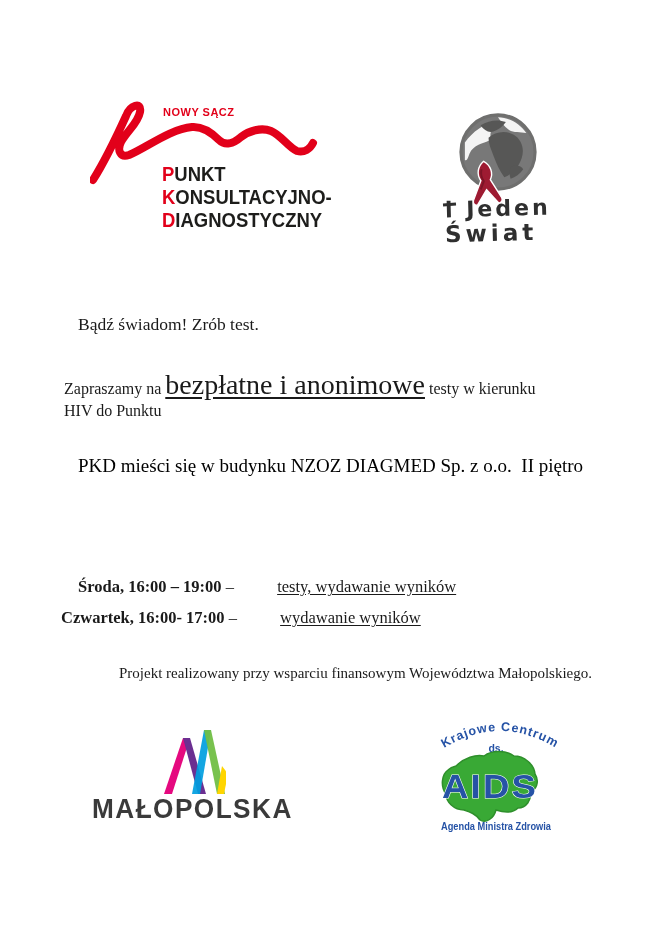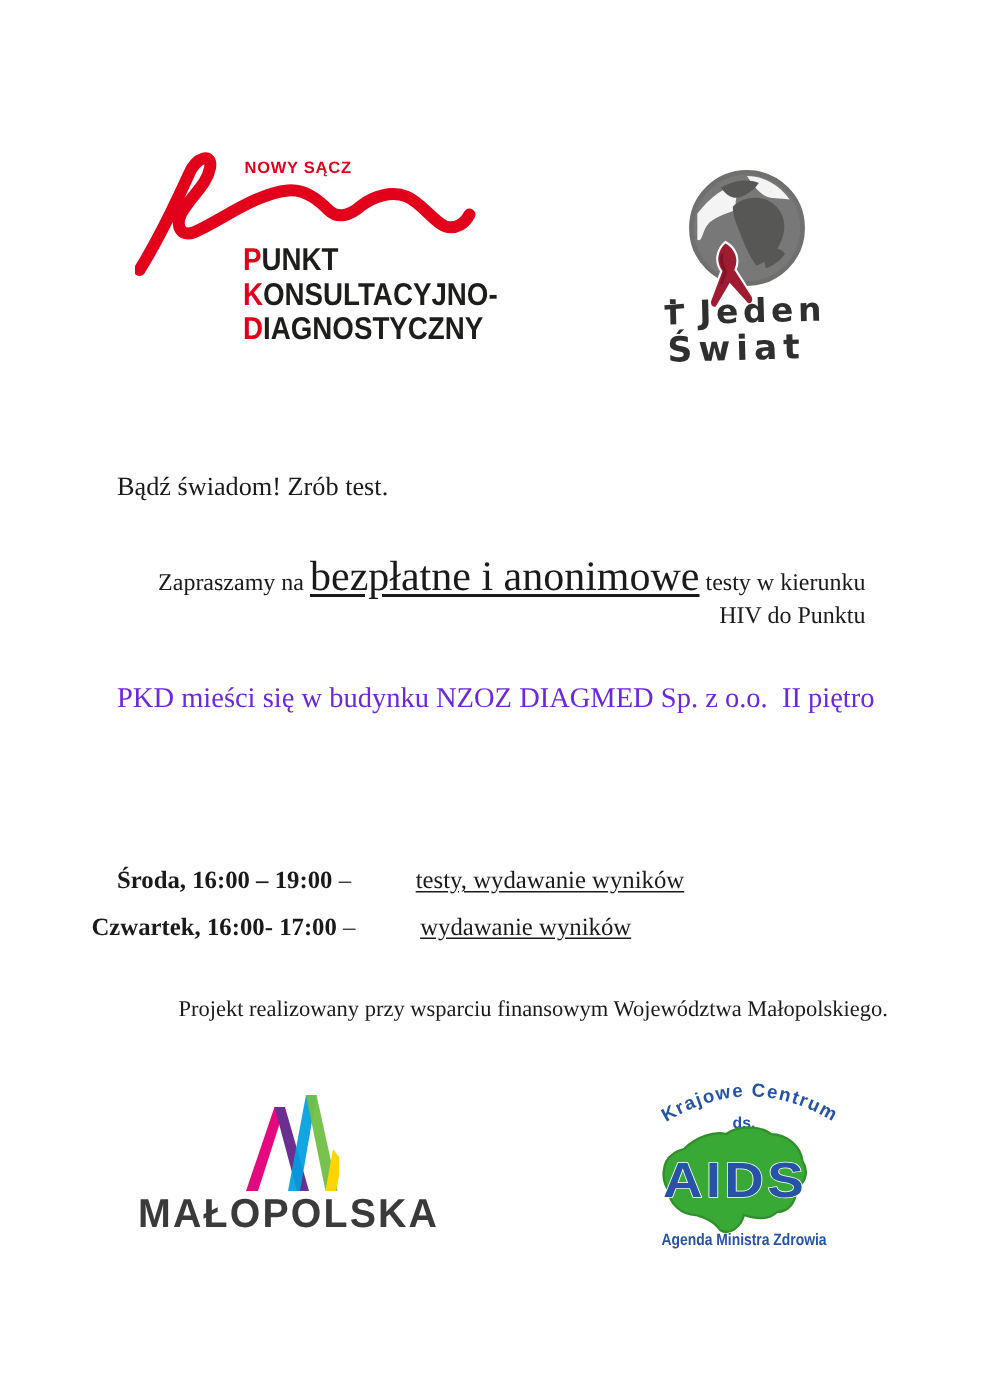--- a/index.html
+++ b/index.html
@@ -20,25 +20,25 @@
   .ows-logo { position:absolute; left:443px; top:103px; width:170px; height:150px; }
   .ows-globe { position:absolute; left:14px; top:8px; }
   .ows-ribbon { position:absolute; left:24px; top:56px; transform:rotate(-6deg); }
   .ows-line1 { position:absolute; left:2px; top:93px; font-family:"DejaVu Sans",sans-serif;
                font-weight:bold; font-size:22px; letter-spacing:3px; color:#2f2f2f; transform:rotate(-1.5deg); }
   .ows-line2 { position:absolute; left:2px; top:117px; font-family:"DejaVu Sans",sans-serif;
                font-weight:bold; font-size:23px; letter-spacing:4px; color:#2f2f2f; transform:rotate(-1.5deg); }
   .ows-bar { position:absolute; left:0; top:100px; width:13px; height:3px; background:#2f2f2f; transform:rotate(-4deg); }
 
   
-  .t { position:absolute; white-space:nowrap;text-align:right; }
+  .t { position:absolute; white-space:nowrap; }
   .intro { left:78px; top:314px; font-size:17.5px; }
-  .invite { left:85px; top:374px; width:492px; font-size:16px; line-height:22px; white-space:normal; }
+  .invite { left:64px; top:374px; width:492px; font-size:16px; line-height:22px; white-space:normal; }
   .invite .big { font-size:28px; text-decoration:underline; text-underline-offset:3px; }
-  .loc-heading { left:78px; top:455px; font-size:19px; color:#6d28d9; white-space:pre; }
+  .loc-heading { left:78px; top:455px; font-size:19px; color:#000000; white-space:pre; }
   .address { left:78px; top:489px; font-size:15.5px; }
   .hours-heading { left:78px; top:549px; font-size:18px; color:#ee0000; }
   .hour1 { left:78px; top:577px; font-size:16.5px; }
   .hour2 { left:61px; top:608px; font-size:16.5px;font-family:Liberation Serif, serif; }
   .hour-day { font-weight:bold; }
   .hour-desc { text-decoration:underline; text-underline-offset:2px;margin-left:39px; }
   .footer-note { left:119px; top:665px; font-size:15px; }
 
   
   .mal-logo { position:absolute; left:92px; top:726px; width:200px; height:104px; }

